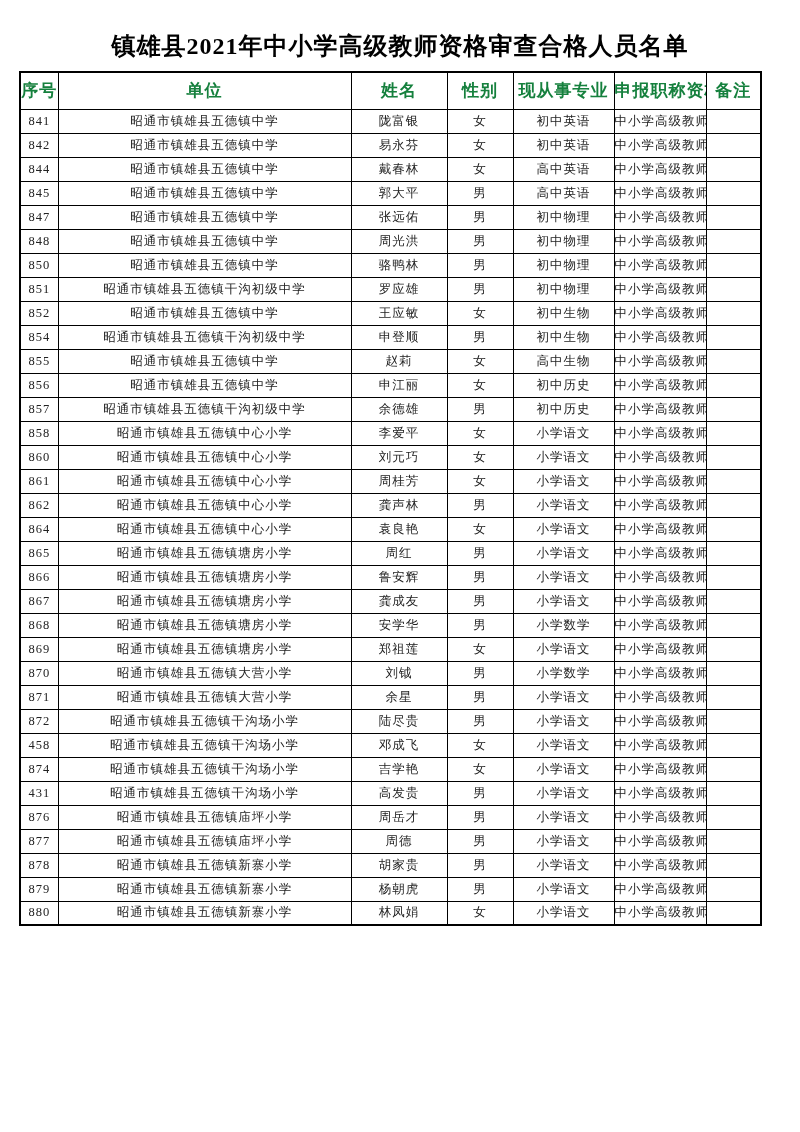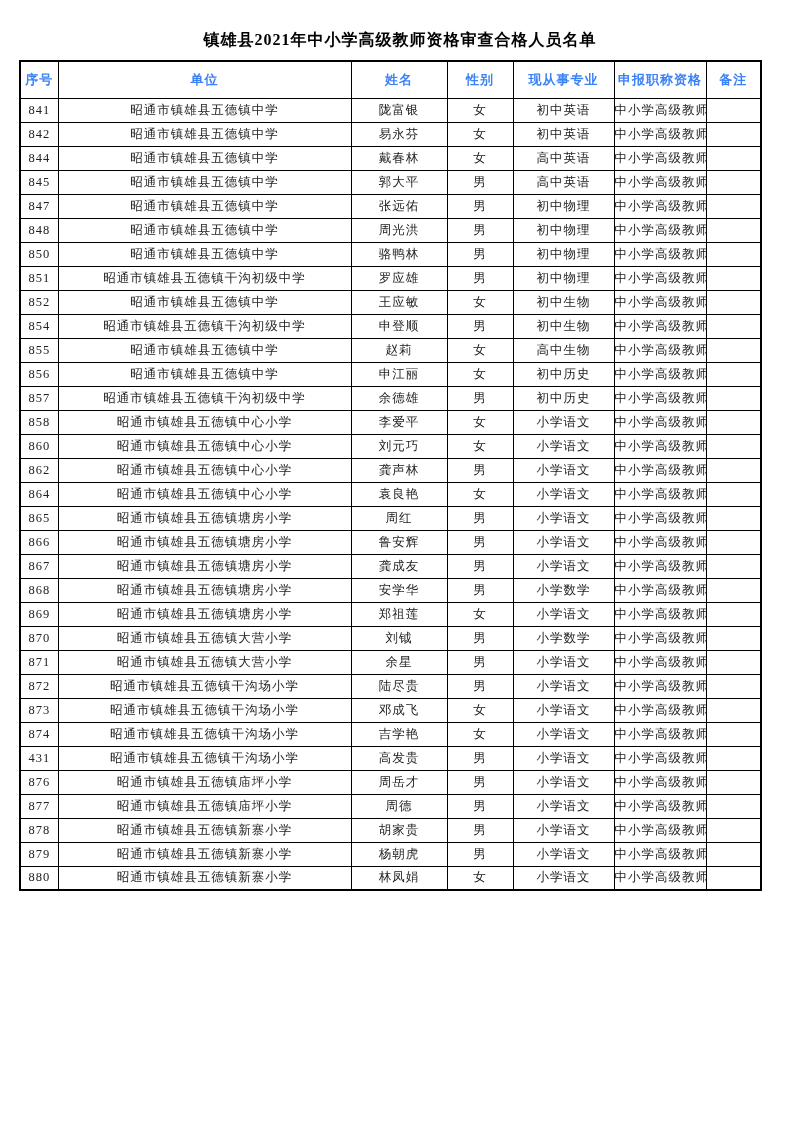--- a/index.html
+++ b/index.html
@@ -7,21 +7,21 @@
     width: 800px;
     background: #ffffff;
     font-family: "Liberation Serif", "DejaVu Serif", serif;
     color: #111111;
   }
   body { height: 1132px; overflow: hidden; }
   .page { width: 800px; height: 1132px; position: relative; }
   .doc-title {
     margin-top: 30px;
     text-align: center;
-    font-size: 16px;
+    font-size: 24px;
     font-weight: bold;
     letter-spacing: 1px;
     color: #000000;
     font-family: "Liberation Serif", "DejaVu Serif", serif;
   }
   table.roster {
     margin: 9px 0 0 19px;
     width: 741px;
     border-collapse: collapse;
     table-layout: fixed;
@@ -29,23 +29,23 @@
   }
   table.roster th, table.roster td {
     border: 1px solid #000000;
     text-align: center;
     vertical-align: middle;
     overflow: hidden;
     white-space: nowrap;
   }
   table.roster th {
     height: 37px;
-    font-size: 13px;
+    font-size: 17px;
     font-weight: bold;
-    color: #3b82f6;
+    color: #15803d;
   }
   table.roster td {
     height: 24px;
     font-size: 12.5px;
     color: #222222;
   }
   
   table.roster td { letter-spacing: 1px; }
   table.roster th { letter-spacing: 1px; }
 </style>
@@ -206,20 +206,29 @@
         <tr>
           <td>860</td>
           <td>昭通市镇雄县五德镇中心小学</td>
           <td>刘元巧</td>
           <td>女</td>
           <td>小学语文</td>
           <td>中小学高级教师</td>
           <td></td>
         </tr>
         <tr>
+          <td>861</td>
+          <td>昭通市镇雄县五德镇中心小学</td>
+          <td>周桂芳</td>
+          <td>女</td>
+          <td>小学语文</td>
+          <td>中小学高级教师</td>
+          <td></td>
+        </tr>
+        <tr>
           <td>862</td>
           <td>昭通市镇雄县五德镇中心小学</td>
           <td>龚声林</td>
           <td>男</td>
           <td>小学语文</td>
           <td>中小学高级教师</td>
           <td></td>
         </tr>
         <tr>
           <td>864</td>
@@ -296,21 +305,21 @@
         <tr>
           <td>872</td>
           <td>昭通市镇雄县五德镇干沟场小学</td>
           <td>陆尽贵</td>
           <td>男</td>
           <td>小学语文</td>
           <td>中小学高级教师</td>
           <td></td>
         </tr>
         <tr>
-          <td>873</td>
+          <td>458</td>
           <td>昭通市镇雄县五德镇干沟场小学</td>
           <td>邓成飞</td>
           <td>女</td>
           <td>小学语文</td>
           <td>中小学高级教师</td>
           <td></td>
         </tr>
         <tr>
           <td>874</td>
           <td>昭通市镇雄县五德镇干沟场小学</td>

